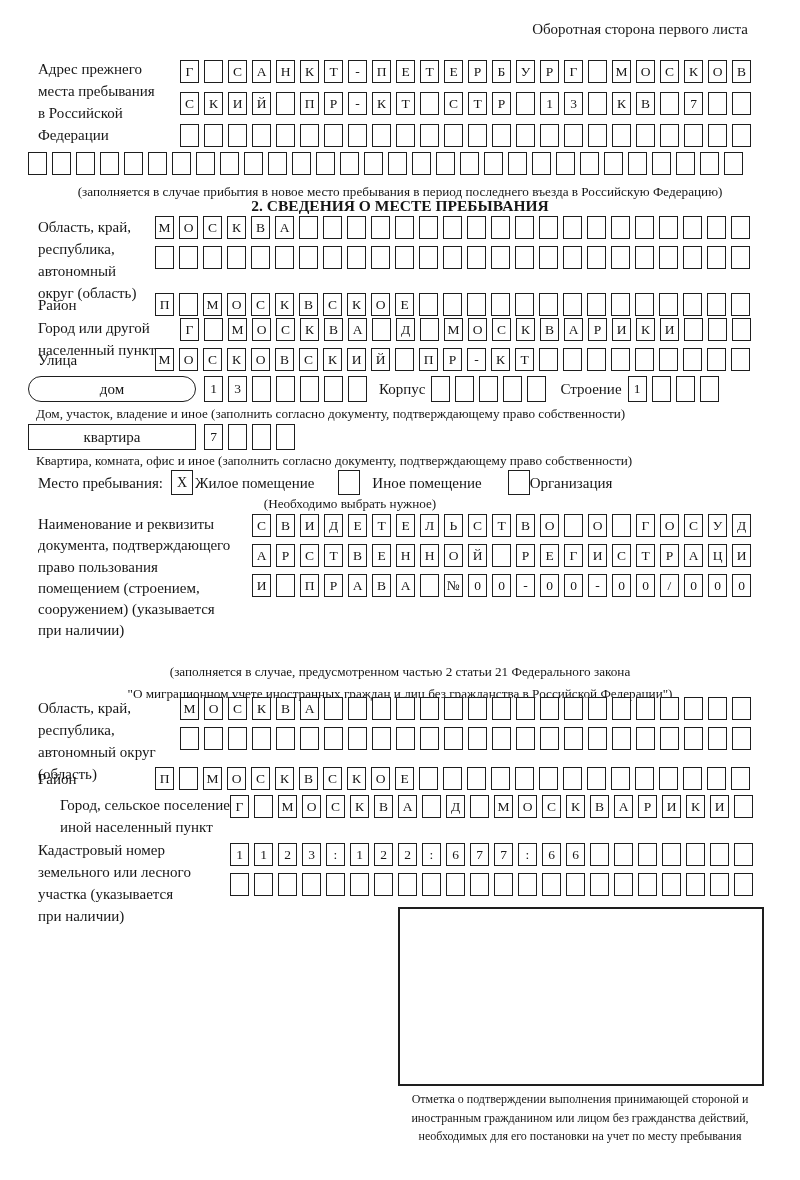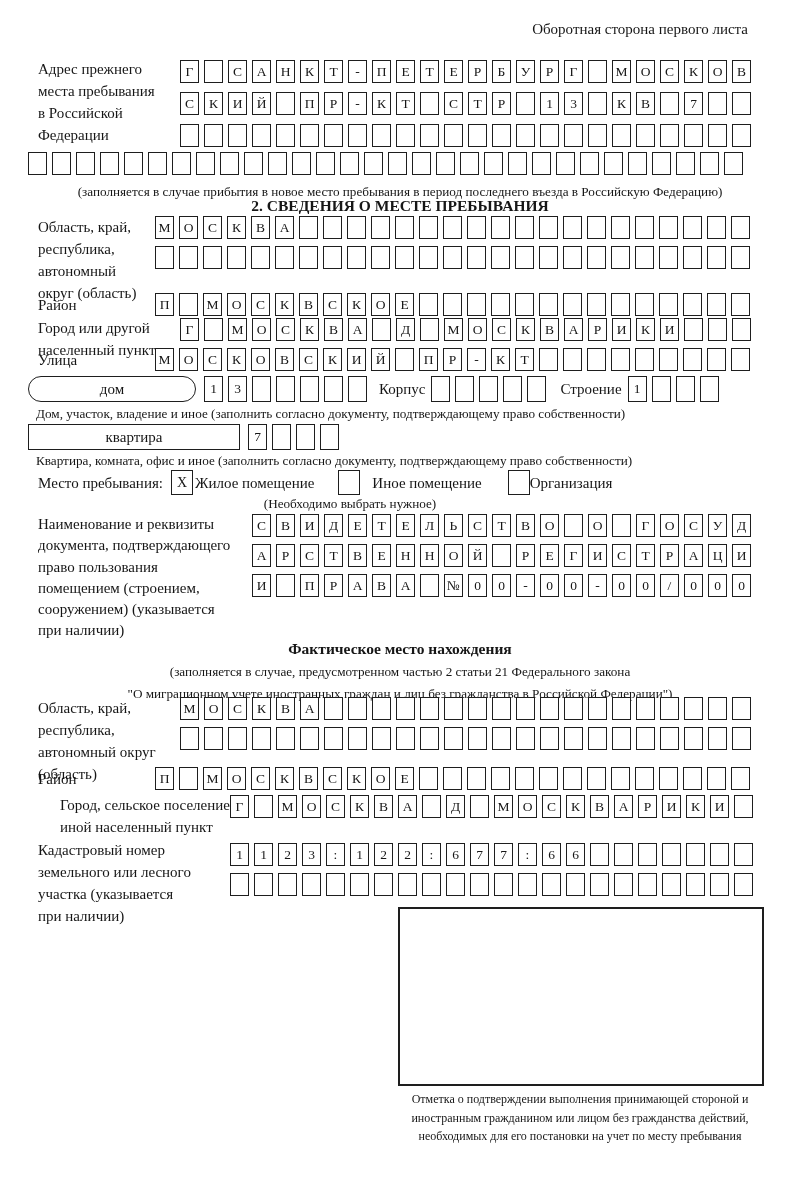--- a/index.html
+++ b/index.html
@@ -316,21 +316,21 @@
     <div class="flexrow tall" style="margin-left:6px;gap:5px;">
         <span class="cell">1</span>
         <span class="cell"></span>
         <span class="cell"></span>
         <span class="cell"></span>
       </div>
   </div>
   <div class="abs note" style="left:36px;top:406px;">Дом, участок, владение и иное (заполнить согласно документу, подтверждающему право собственности)</div>
 
   <div class="abs flexrow" style="left:28px;top:424px;">
-    <div class="widebox" style="width:212px;">квартира</div>
+    <div class="widebox" style="width:168px;">квартира</div>
     <div class="flexrow tall" style="margin-left:8px;gap:5px;">
         <span class="cell">7</span>
         <span class="cell"></span>
         <span class="cell"></span>
         <span class="cell"></span>
       </div>
   </div>
   <div class="abs note" style="left:36px;top:453px;">Квартира, комната, офис и иное (заполнить согласно документу, подтверждающему право собственности)</div>
 
   <div class="abs flexrow" style="left:38px;top:470px;">
@@ -413,21 +413,20 @@
       <span class="cell">0</span>
       <span class="cell">-</span>
       <span class="cell">0</span>
       <span class="cell">0</span>
       <span class="cell">/</span>
       <span class="cell">0</span>
       <span class="cell">0</span>
       <span class="cell">0</span>
     </div>
 
-  <div class="abs center bold" style="top:640px;font-size:15.5px;">Фактическое место нахождения</div>
   <div class="abs note center" style="top:664px;">(заполняется в случае, предусмотренном частью 2 статьи 21 Федерального закона</div>
   <div class="abs note center" style="top:686px;">"О миграционном учете иностранных граждан и лиц без гражданства в Российской Федерации")</div>
 
   <div class="abs lbl" style="left:38px;top:697px;width:140px;">Область, край,
 республика,
 автономный округ
 (область)</div>
   <div class="row" style="left:180px;top:697px;">
       <span class="cell">М</span>
       <span class="cell">О</span>

